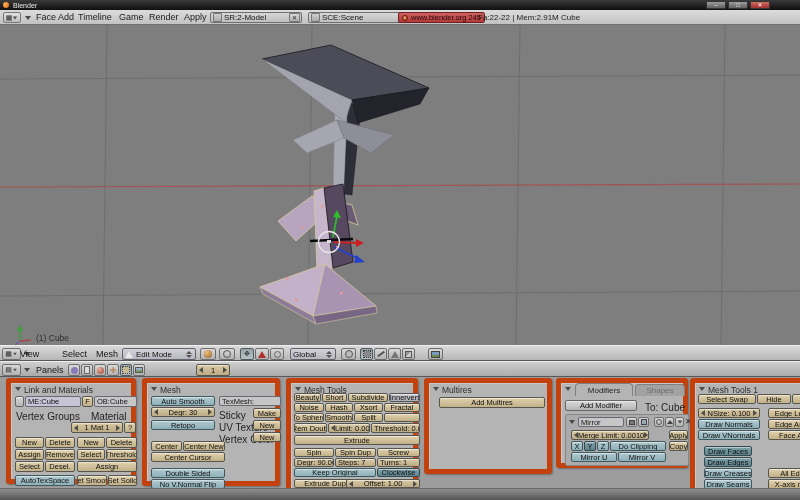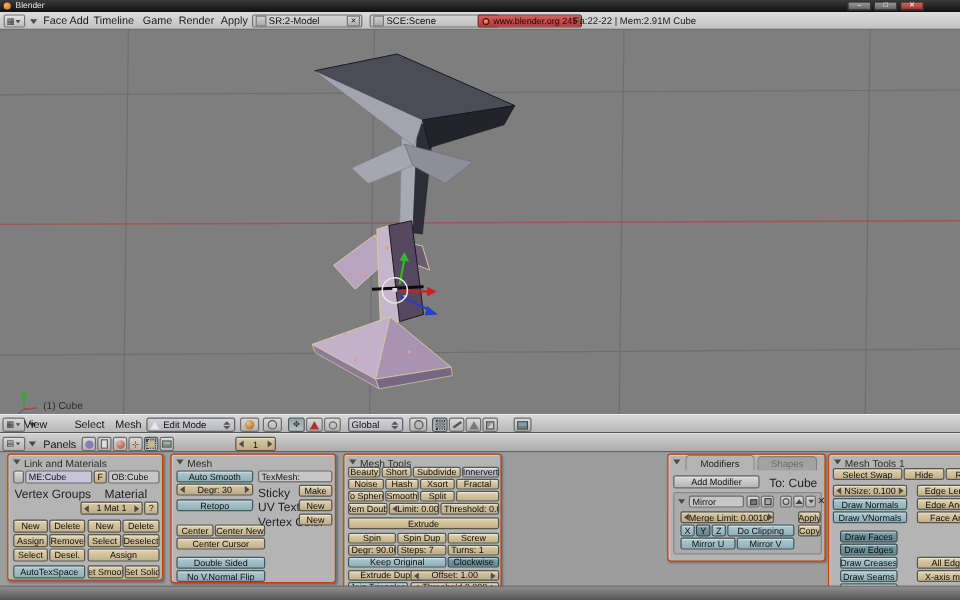--- a/index.html
+++ b/index.html
@@ -50,21 +50,21 @@
   
   .tri-d{width:0;height:0;border-left:3.5px solid transparent;border-right:3.5px solid transparent;border-top:4.5px solid #4a4a4a}
   .ud{display:inline-flex;flex-direction:column;gap:1px;margin-left:auto;margin-right:1px}
   .ud i{display:block;width:0;height:0;border-left:3px solid transparent;border-right:3px solid transparent}
   .ud i.u{border-bottom:3px solid #555}.ud i.d{border-top:3px solid #555}
 
   
   .workspace{position:absolute;left:0;top:377px;width:800px;height:123px;background:#9d9d9d;overflow:hidden}
   .bottomstrip{position:absolute;left:0;top:488px;width:800px;height:12px;
     background:linear-gradient(#8f8f8f,#555);border-top:1px solid #6a6a6a}
-  .panel{position:absolute;background:#b4b4b4;border:1px solid #c2410c;border-radius:3px;
+  .panel{position:absolute;background:#b4b4b4;border:5px solid #c2410c;border-radius:3px;
     box-shadow:inset 1px 1px 0 #c9c9c9,1px 1px 2px rgba(0,0,0,.3)}
   .ptitle{position:absolute;left:13px;top:2px;font-size:8.5px;color:#2d2d2d}
   .ptri{position:absolute;left:4px;top:4px}
   .plabel{position:absolute;font-size:10px;color:#1e1e1e;white-space:nowrap}
   .btn{position:absolute;background:linear-gradient(#e0d2ae,#c2b188);border:1px solid #56564e;border-radius:2px;
     display:flex;align-items:center;justify-content:center;font-size:7.5px;color:#0e0e0e;
     white-space:nowrap;overflow:hidden;box-shadow:inset 0 1px 0 rgba(255,255,255,.45)}
   .btn.teal{background:linear-gradient(#b0cad0,#8fb0b8);border-color:#3e5a60}
   .btn.tealdark{background:linear-gradient(#7fa2ab,#5f858f);border-color:#32484e}
   .btn.gray{background:linear-gradient(#d9d9d9,#b5b5b5);border-color:#666}
@@ -297,21 +297,21 @@
     <div class="btn" style="left:113px;top:39px;width:12px;height:11px">?</div>
     <div class="btn" style="left:4px;top:54px;width:29px;height:11px">New</div>
     <div class="btn" style="left:34px;top:54px;width:30px;height:11px">Delete</div>
     <div class="btn" style="left:4px;top:66px;width:29px;height:11px">Assign</div>
     <div class="btn" style="left:34px;top:66px;width:30px;height:11px">Remove</div>
     <div class="btn" style="left:4px;top:78px;width:29px;height:11px">Select</div>
     <div class="btn" style="left:34px;top:78px;width:30px;height:11px">Desel.</div>
     <div class="btn" style="left:66px;top:54px;width:28px;height:11px">New</div>
     <div class="btn" style="left:95px;top:54px;width:31px;height:11px">Delete</div>
     <div class="btn" style="left:66px;top:66px;width:28px;height:11px">Select</div>
-    <div class="btn" style="left:95px;top:66px;width:31px;height:11px">Deselect</div>
+    <div class="btn" style="left:95px;top:66px;width:31px;height:11px">Threshold</div>
     <div class="btn" style="left:66px;top:78px;width:60px;height:11px">Assign</div>
     <div class="btn teal" style="left:4px;top:92px;width:60px;height:11px">AutoTexSpace</div>
     <div class="btn" style="left:66px;top:92px;width:30px;height:11px">Set Smooth</div>
     <div class="btn" style="left:97px;top:92px;width:29px;height:11px">Set Solid</div>
   </div>
 
   <div class="panel" style="left:142px;top:1px;width:138px;height:108px">
     <span class="tri-d ptri"></span>
     <span class="ptitle">Mesh</span>
     <div class="btn teal" style="left:4px;top:13px;width:64px;height:10px">Auto Smooth</div>
@@ -387,20 +387,25 @@
       <span class="tr"></span>
     </div>
 
   </div>
 
   <div class="btn teal" style="left:289px;top:112px;width:31px;height:9px;position:absolute">Delimit UV</div>
   <div class="btn teal" style="left:321px;top:112px;width:32px;height:9px;position:absolute">Delimit Vco</div>
   <div class="btn teal" style="left:354px;top:112px;width:31px;height:9px;position:absolute">Delimit Sha</div>
   <div class="btn teal" style="left:386px;top:112px;width:29px;height:9px;position:absolute">Delimit Ma</div>
 
+  <div class="panel" style="left:424px;top:1px;width:128px;height:96px">
+    <span class="tri-d ptri"></span>
+    <span class="ptitle">Multires</span>
+    <div class="btn" style="left:10px;top:14px;width:106px;height:11px">Add Multires</div>
+  </div>
 
   <div class="panel" style="left:556px;top:1px;width:132px;height:90px">
     <span class="tri-d ptri"></span>
     <div class="tab active" style="left:14px;top:0;width:58px;height:13px">Modifiers</div>
     <div class="tab inactive" style="left:74px;top:1px;width:50px;height:12px">Shapes</div>
     <div class="btn gray" style="left:4px;top:17px;width:72px;height:11px">Add Modifier</div>
     <span class="plabel" style="left:84px;top:19px">To: Cube</span>
     <div class="modbox" style="left:4px;top:31px;width:124px;height:52px">
       <span class="tri-d" style="position:absolute;left:3px;top:5px"></span>
       <div class="tfield gray" style="left:12px;top:2px;width:46px;height:10px">Mirror</div>

